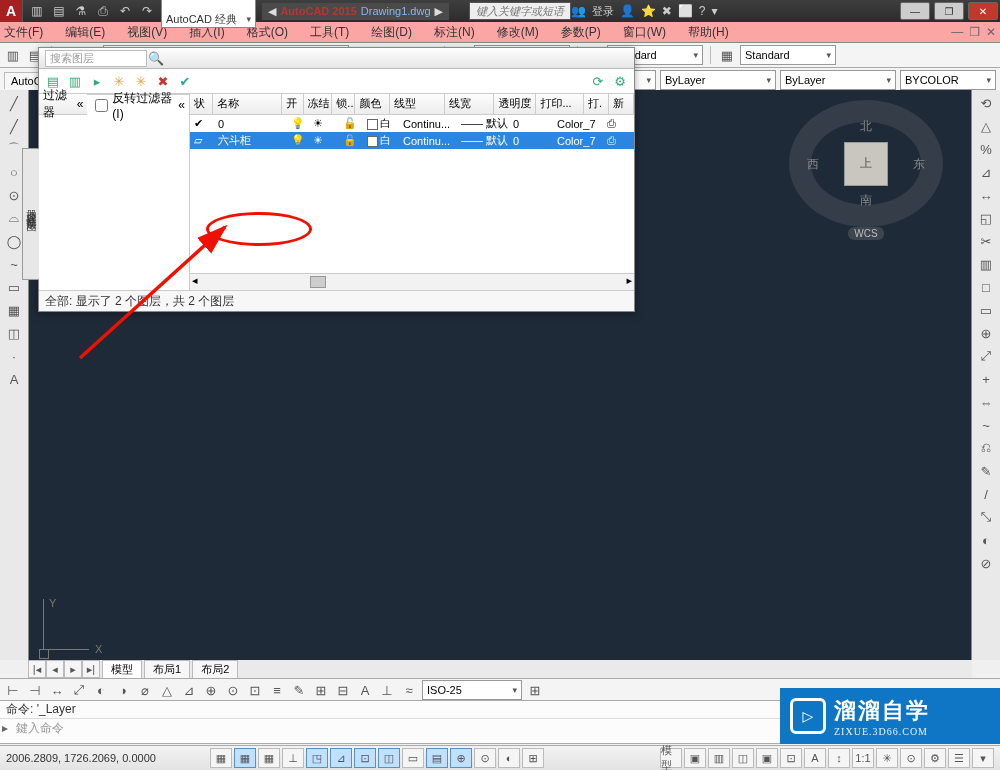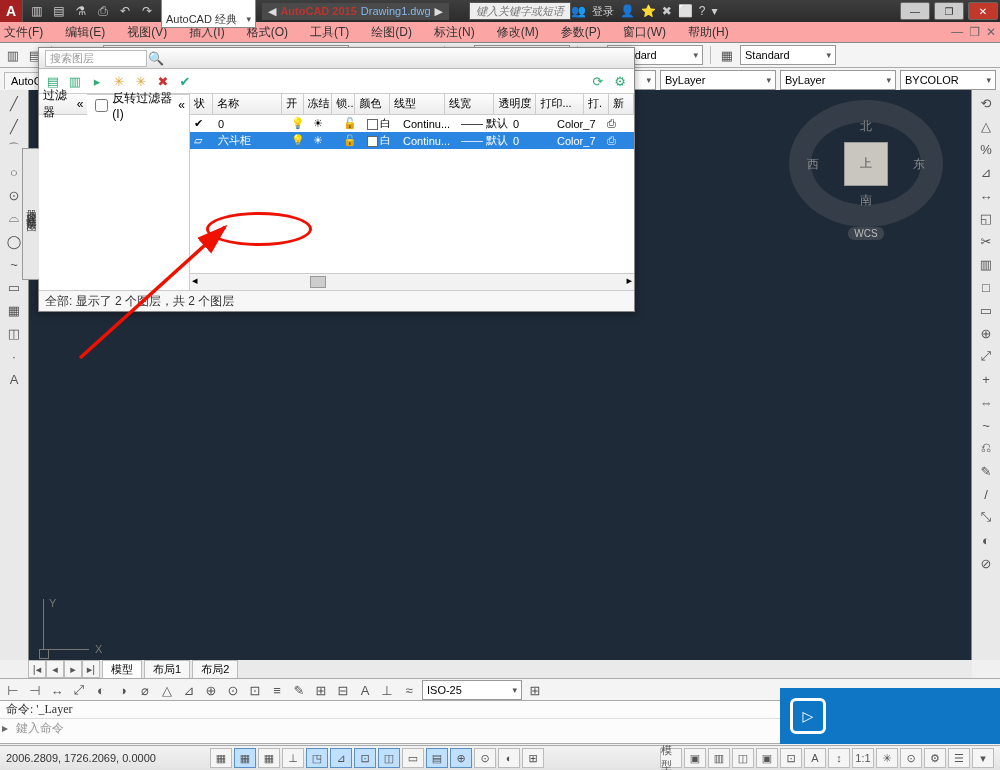--- a/index.html
+++ b/index.html
@@ -144,21 +144,21 @@
     border-bottom:none;margin-left:2px;}
   .tabs-bot .tab.active{background:#fff;}
   .bottom{position:absolute;left:0;right:0;bottom:0;height:110px;
     background:#f0f0f0;}
   .bottom-tb{position:absolute;left:0;right:0;top:18px;height:22px;
     background:#f4f4f4;border-top:1px solid #aaa;border-bottom:1px solid #aaa;
     display:flex;align-items:center;padding:0 4px;gap:4px;}
   .bottom-tb .tb-dd{min-width:74px;}
   .cmdwin{position:absolute;left:0;right:0;top:40px;height:42px;
     background:#fcfcfc;border-top:1px solid #aaa;border-bottom:1px solid #aaa;
-    font-family:Liberation Serif, serif;font-size:12px;color:#222;}
+    font-family:Liberation Sans, sans-serif;font-size:12px;color:#222;}
   .cmdwin .history{padding:0 6px;color:#333;}
   .cmdwin .prompt{display:flex;align-items:center;padding:0 2px;border-top:1px solid #ddd;height:18px;}
   .cmdwin .prompt .caret{width:14px;color:#666;}
   .cmdwin .prompt .ph{color:#999;}
   .statusbar{position:absolute;left:0;right:0;bottom:0;height:24px;
     background:linear-gradient(#f3f3f3,#e3e3e3);border-top:1px solid #aaa;
     display:flex;align-items:center;padding:0 6px;font-size:11px;color:#333;gap:4px;}
   .statusbar .coords{min-width:200px;}
   .statusbar .sb-ic{width:20px;height:18px;border:1px solid #bbb;background:#f5f5f5;
     display:flex;align-items:center;justify-content:center;color:#555;font-size:11px;}
@@ -505,13 +505,17 @@
         <div class="sb-ic">⊙</div>
         <div class="sb-ic">⚙</div>
         <div class="sb-ic">☰</div>
         <div class="sb-ic">▾</div>
       </span>
   </div>
 </div>
 
 <div class="watermark">
   <div class="play">▷</div>
+  <div>
+    <div class="big">溜溜自学</div>
+    <div class="small">ZIXUE.3D66.COM</div>
+  </div>
 </div>
 
 </body></html>

